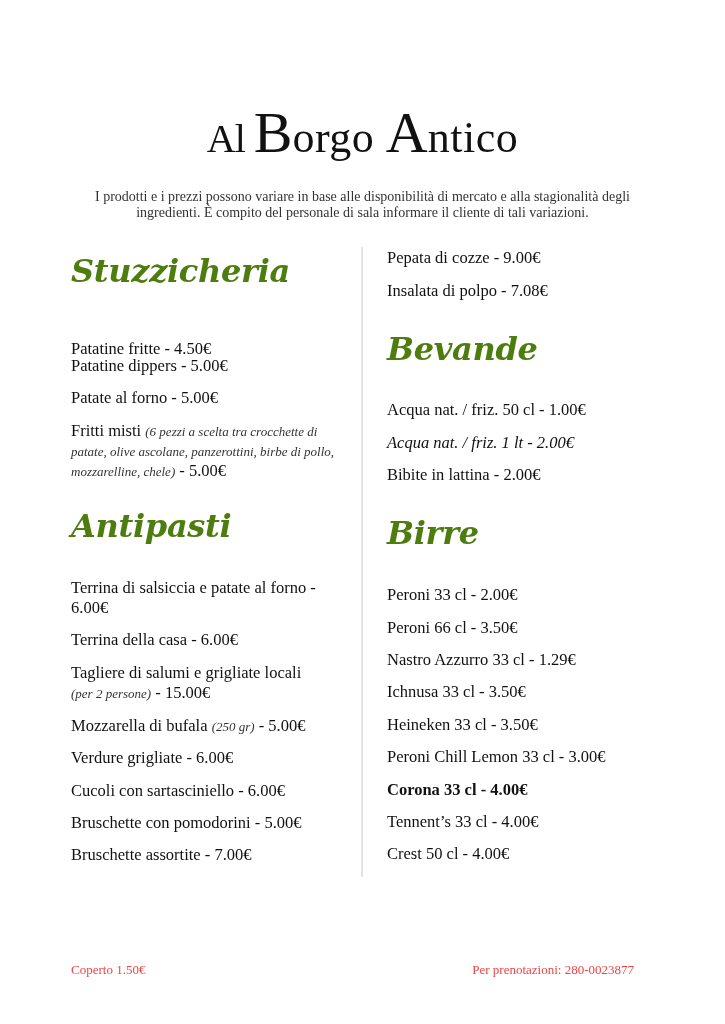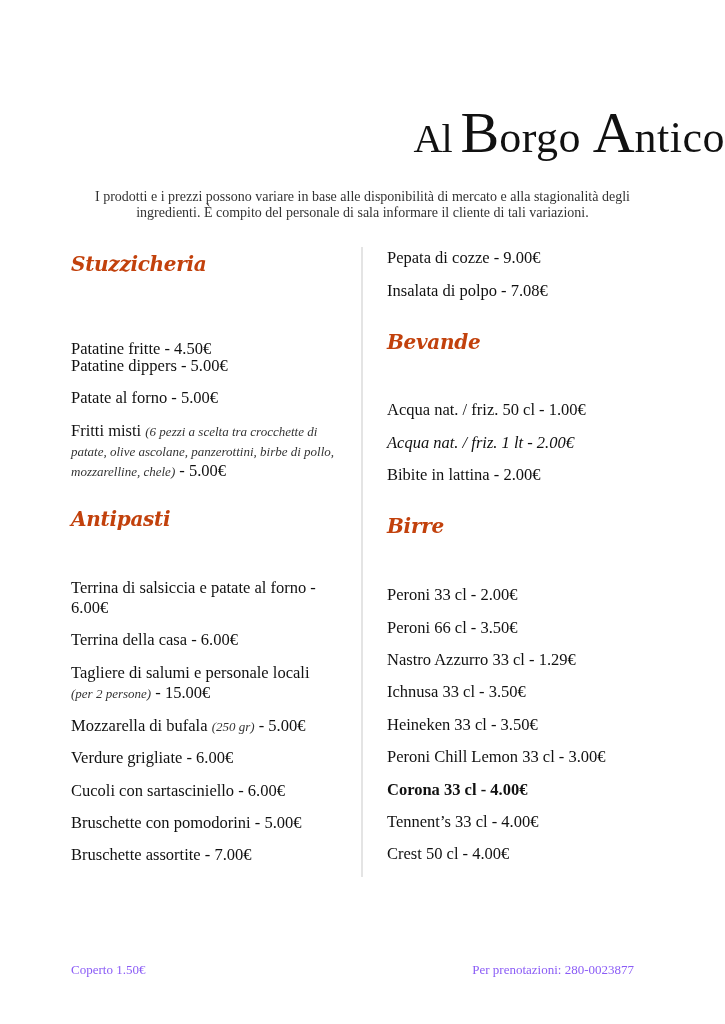--- a/index.html
+++ b/index.html
@@ -1,50 +1,50 @@
 <!DOCTYPE html>
 <html><head>
   <meta charset="utf-8">
   <style>
     html, body { margin: 0; padding: 0; background: #ffffff; }
     body {
       width: 725px; height: 1024px; position: relative; overflow: hidden;
       font-family: "DejaVu Serif", "Liberation Serif", serif; color: #111111;
     }
     .title {
-      position: absolute; top: 104px; left: 0; width: 725px; text-align: right;
+      position: absolute; top: 104px; left: 0; width: 725px; text-align: center;
       font-family: "Liberation Serif", serif; font-weight: normal; color: #111;
       white-space: nowrap; line-height: 1;
     }
     .title .sm { font-size: 40px; letter-spacing: -1px; }
     .title .big { font-size: 58px; }
     .title .mid { font-size: 44px; letter-spacing: 0.5px; }
     .notice {
       position: absolute; top: 189px; left: 80px; width: 565px; text-align: center;
       font-family: "Liberation Serif", serif; font-size: 14px; line-height: 16px; color: #333;
     }
     .divider {
       position: absolute; left: 361px; top: 247px; width: 2px; height: 630px; background: #e4e4e4;
     }
     .col { position: absolute; top: 0; }
     .col-left { left: 71px; width: 280px; }
     .col-right { left: 387px; width: 270px; }
     .section-title {
       position: absolute; margin: 0;
       font-family: "DejaVu Serif", serif; font-style: italic; font-weight: bold;
-      font-size: 20px; letter-spacing: -0.3px; color: #c2410c; white-space: nowrap;
+      font-size: 32px; letter-spacing: -0.3px; color: #4d7c0f; white-space: nowrap;
     }
     .item {
       position: absolute; font-family: "Liberation Serif", serif; font-size: 16.5px;
       line-height: 20px; color: #111; white-space: nowrap;
     }
     .item.wrap { white-space: normal; width: 275px; }
     .note { font-style: italic; font-size: 13px; color: #333; line-height: 19px; }
     .footer {
-      position: absolute; top: 962px; font-family: "Liberation Serif", serif; font-size: 13px; color: #8b5cf6;
+      position: absolute; top: 962px; font-family: "Liberation Serif", serif; font-size: 13px; color: #ef4444;
     }
   </style>
 </head>
 <body>
 
 <div>
 
   <div class="title">
     <span class="sm">Al </span><span class="big">B</span><span class="mid">orgo </span><span class="big">A</span><span class="mid">ntico</span>
   </div>
@@ -62,21 +62,21 @@
     <div class="item wrap" style="top:421px;">
       <span>Fritti misti</span>
       <span class="note">(6 pezzi a scelta tra crocchette di patate, olive ascolane, panzerottini, birbe di pollo, mozzarelline, chele)</span><span> - 5.00€</span>
     </div>
 
     <h2 class="section-title" style="top:507px;">Antipasti</h2>
 
     <div class="item wrap" style="top:578px;">Terrina di salsiccia e patate al forno - 6.00€</div>
     <div class="item" style="top:630px;">Terrina della casa - 6.00€</div>
     <div class="item wrap" style="top:663px;">
-      <span>Tagliere di salumi e personale locali</span><br>
+      <span>Tagliere di salumi e grigliate locali</span><br>
       <span class="note">(per 2 persone)</span><span> - 15.00€</span>
     </div>
     <div class="item" style="top:716px;">
       <span>Mozzarella di bufala</span>
       <span class="note">(250 gr)</span><span> - 5.00€</span>
     </div>
     <div class="item" style="top:748px;">Verdure grigliate - 6.00€</div>
     <div class="item" style="top:781px;">Cucoli con sartasciniello - 6.00€</div>
     <div class="item" style="top:813px;">Bruschette con pomodorini - 5.00€</div>
     <div class="item" style="top:845px;">Bruschette assortite - 7.00€</div>

